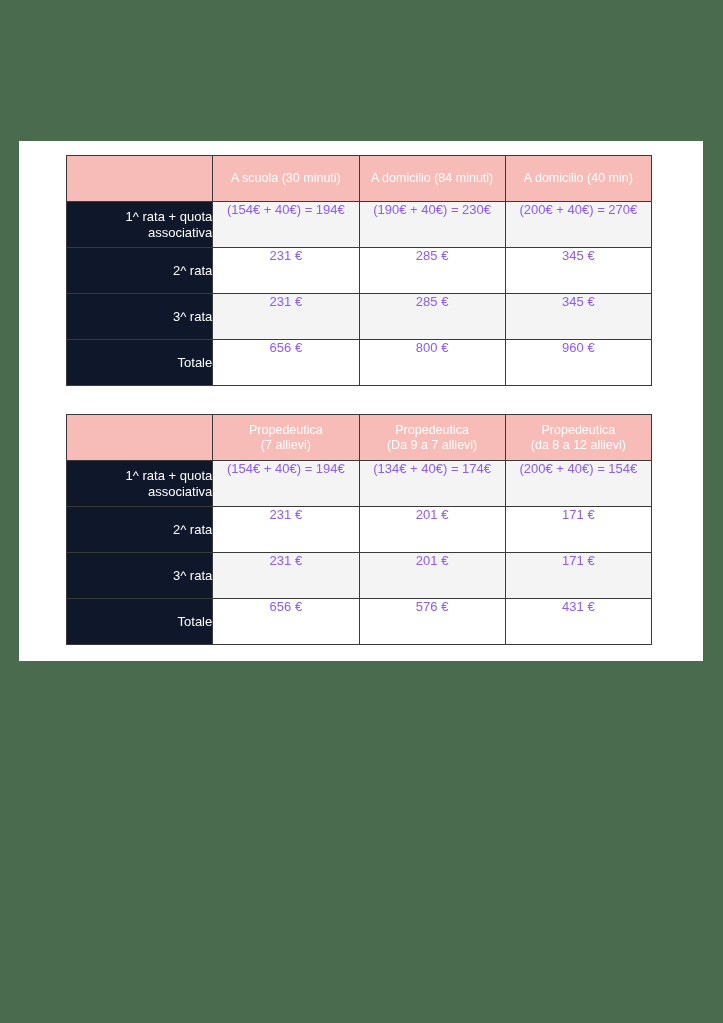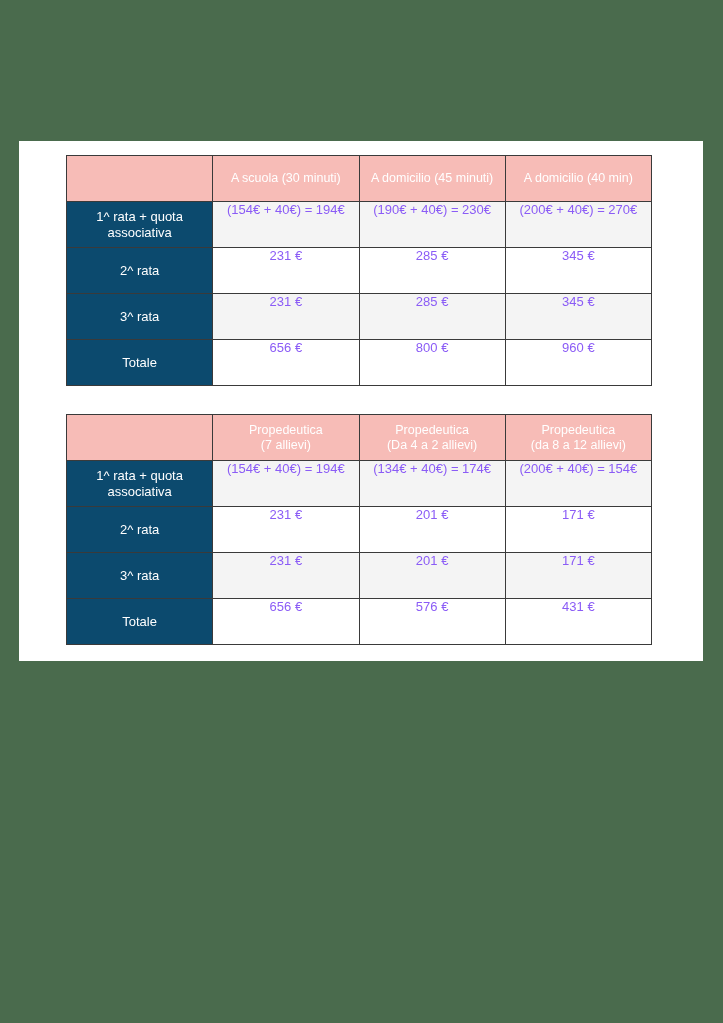--- a/index.html
+++ b/index.html
@@ -59,23 +59,23 @@
   td.header-cell {
     text-align: center;
     color: #ffffff;
     font-size: 12.5px;
     line-height: 15px;
     padding: 0 4px;
   }
 
   
   td.label-cell {
-    background: #0c4a6e;
+    background: #0f172a;
     color: #ffffff;
-    text-align: center;
+    text-align: right;
     font-size: 13px;
     line-height: 16px;
     vertical-align: middle;
     padding: 0 4px;
   }
 
   
   td.data-cell {
     text-align: center;
     color: #8b5cf6;
@@ -102,21 +102,21 @@
       <colgroup>
         <col class="col-label">
           <col class="col-data">
           <col class="col-data">
           <col class="col-data">
       </colgroup>
       <tbody>
         <tr class="header-row">
           <td class="corner-cell"></td>
           <td class="header-cell">A scuola (30 minuti)</td>
-          <td class="header-cell">A domicilio (45 minuti)</td>
+          <td class="header-cell">A domicilio (84 minuti)</td>
           <td class="header-cell">A domicilio (40 min)</td>
         </tr>
 
         <tr class="data-row row-shaded">
           <td class="label-cell">
             <span>1^ rata + quota</span><br>
             <span>associativa</span>
           </td>
           <td class="data-cell">(154€ + 40€) = 194€</td>
           <td class="data-cell">(190€ + 40€) = 230€</td>
@@ -157,21 +157,21 @@
       </colgroup>
       <tbody>
         <tr class="header-row">
           <td class="corner-cell"></td>
           <td class="header-cell">
             <span>Propedeutica</span><br>
             <span>(7 allievi)</span>
           </td>
           <td class="header-cell">
             <span>Propedeutica</span><br>
-            <span>(Da 4 a 2 allievi)</span>
+            <span>(Da 9 a 7 allievi)</span>
           </td>
           <td class="header-cell">
             <span>Propedeutica</span><br>
             <span>(da 8 a 12 allievi)</span>
           </td>
         </tr>
 
         <tr class="data-row row-shaded">
           <td class="label-cell">
             <span>1^ rata + quota</span><br>

